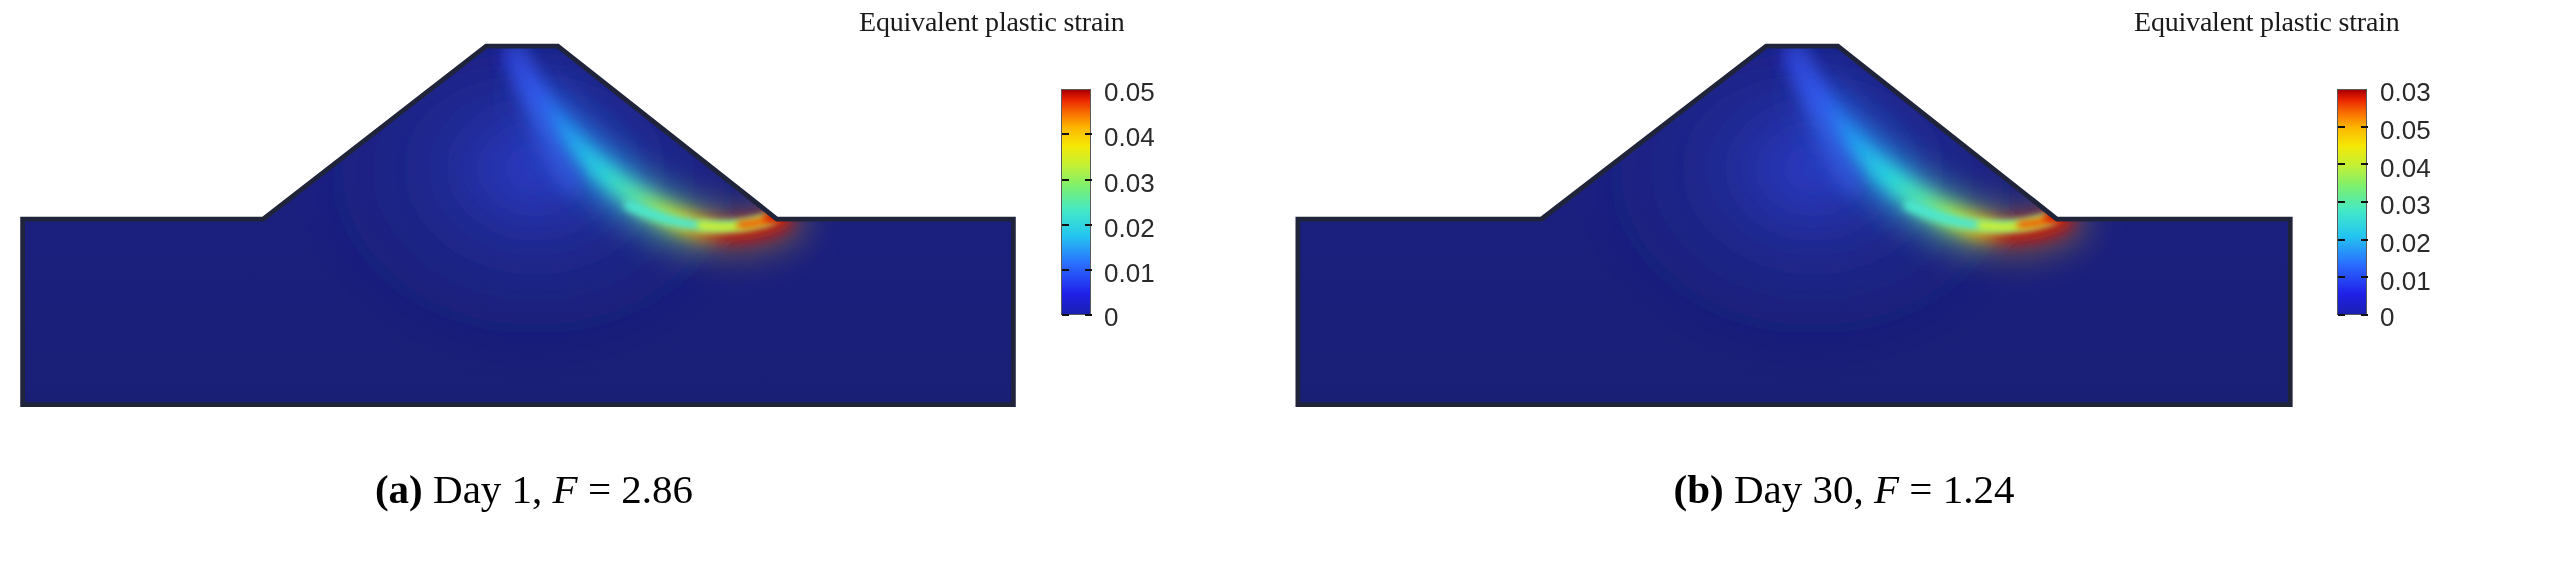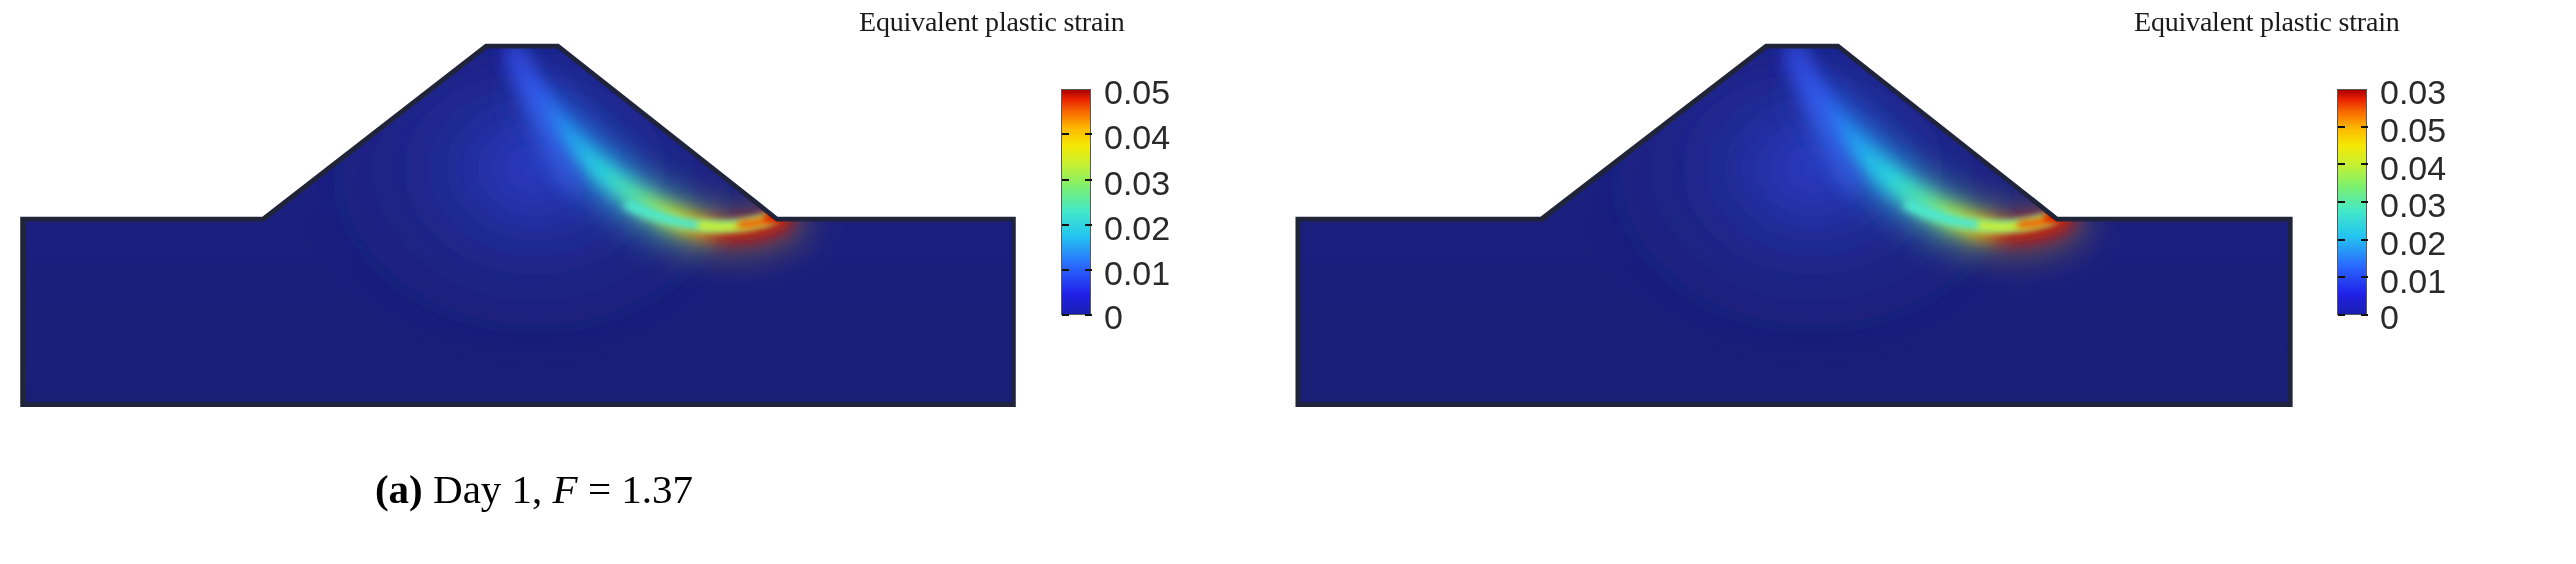--- a/index.html
+++ b/index.html
@@ -84,21 +84,21 @@
     background: #111;
   }
   .cb-tick::before { left: 0; }
   .cb-tick::after  { right: 0; }
   .cb-tick.inner { border-top: none; }
 
   .cb-label {
     position: absolute;
     left: 43px;
     font-family: "Liberation Sans", sans-serif;
-    font-size: 34px;
+    font-size: 26px;
     color: #2a2a2a;
     white-space: nowrap;
     transform: translateY(-50%);
   }
 
   .caption {
     position: absolute;
     top: 465px;
     width: 100%;
     text-align: center;
@@ -198,21 +198,21 @@
       </div>
       <div class="cb-label" style="top:3.2px">0.05</div>
       <div class="cb-label" style="top:48px">0.04</div>
       <div class="cb-label" style="top:94px">0.03</div>
       <div class="cb-label" style="top:139px">0.02</div>
       <div class="cb-label" style="top:184px">0.01</div>
       <div class="cb-label" style="top:228px">0</div>
     </div>
 
     <div class="caption">
-      <span class="lbl">(a)</span><span>&nbsp;</span><span>Day 1,</span><span>&nbsp;</span><span class="sym">F</span><span>&nbsp;</span><span>= 1.37</span>
+      <span class="lbl">(a)</span><span>&nbsp;</span><span>Day 1,</span><span>&nbsp;</span><span class="sym">F</span><span>&nbsp;</span><span>= 2.86</span>
     </div>
   </div>
 
   <div class="panel" id="panel-b">
 
     <svg class="slope" width="1036" height="446" viewBox="0 0 1300 560">
       <defs>
         <linearGradient id="gB-base" x1="0" y1="0" x2="0" y2="1">
           <stop offset="0%" stop-color="#1c2188"></stop>
           <stop offset="100%" stop-color="#191e75"></stop>
@@ -283,16 +283,19 @@
       </div>
       <div class="cb-label" style="top:3.2px">0.03</div>
       <div class="cb-label" style="top:41px">0.05</div>
       <div class="cb-label" style="top:79px">0.04</div>
       <div class="cb-label" style="top:116px">0.03</div>
       <div class="cb-label" style="top:154px">0.02</div>
       <div class="cb-label" style="top:192px">0.01</div>
       <div class="cb-label" style="top:228px">0</div>
     </div>
 
+    <div class="caption">
+      <span class="lbl">(b)</span><span>&nbsp;</span><span>Day 30,</span><span>&nbsp;</span><span class="sym">F</span><span>&nbsp;</span><span>= 1.24</span>
+    </div>
   </div>
 
 </div>
 
 
 </body></html>

